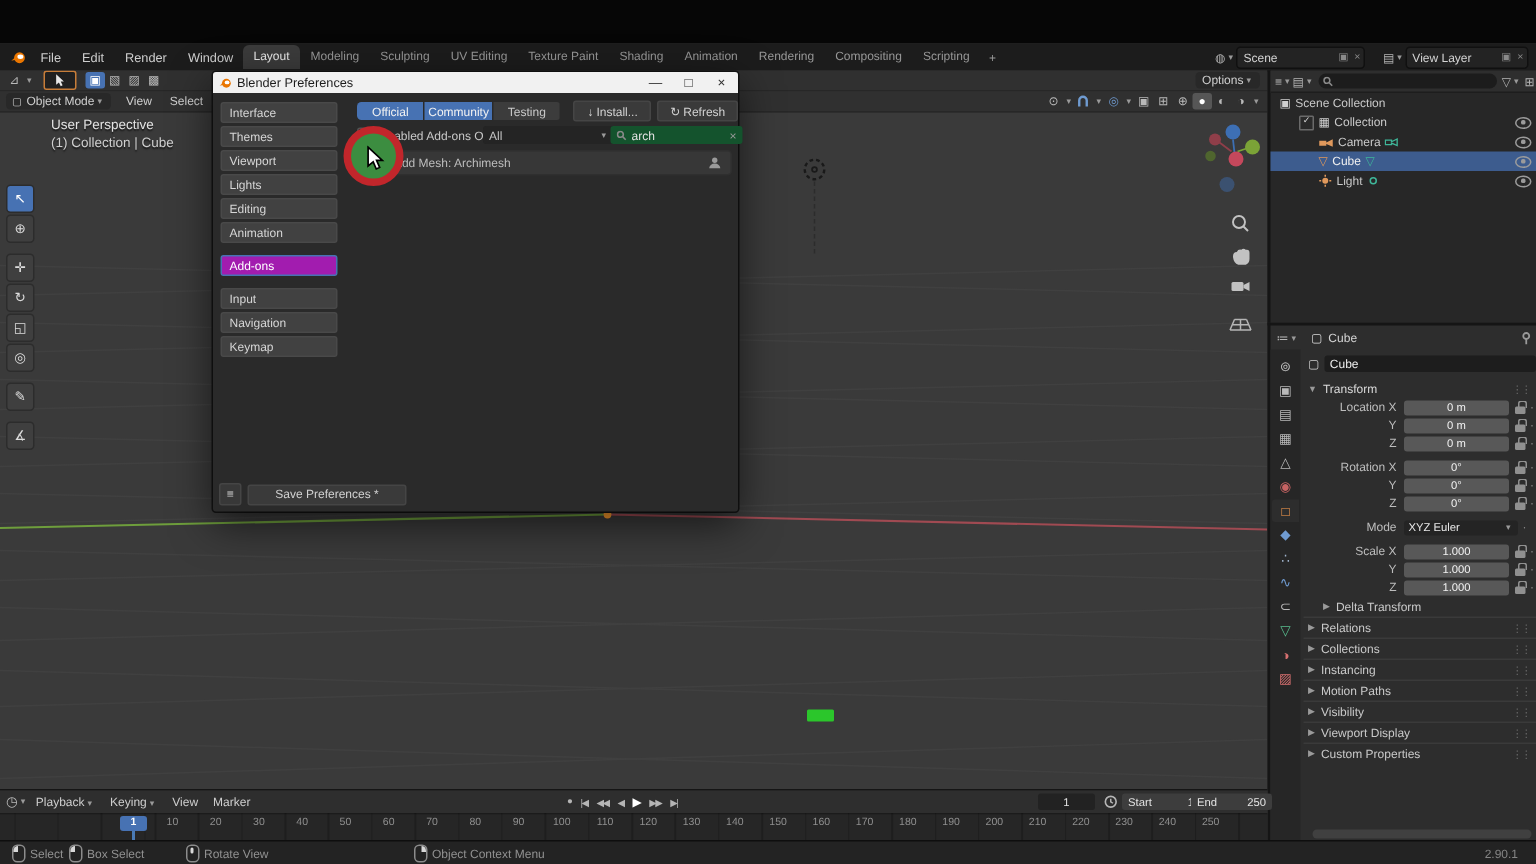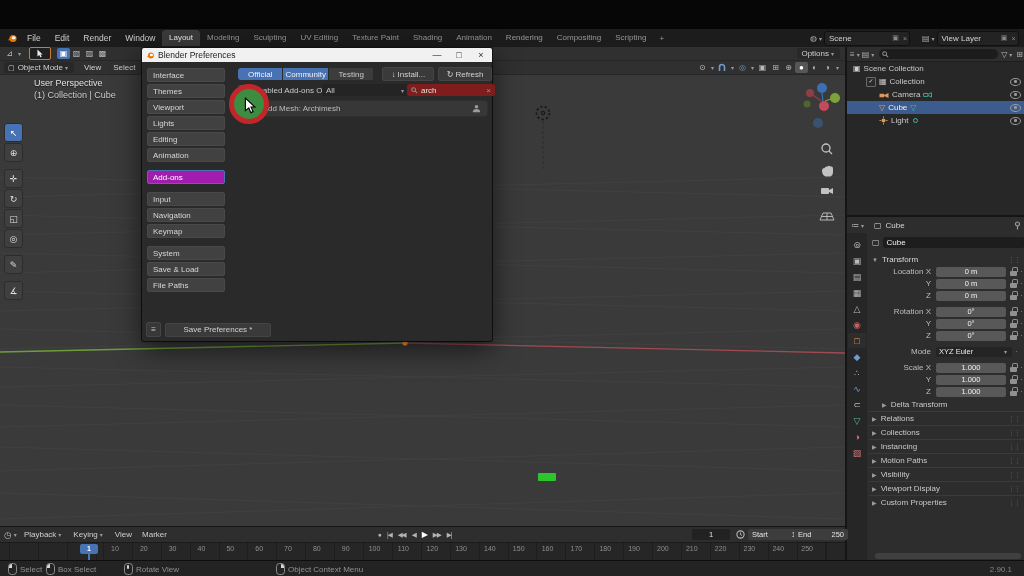--- a/index.html
+++ b/index.html
@@ -620,25 +620,20 @@
             <div class="sbtn">Animation</div>
           </div>
           <div class="sgroup">
             <div class="sbtn active">Add-ons</div>
           </div>
           <div class="sgroup">
             <div class="sbtn">Input</div>
             <div class="sbtn">Navigation</div>
             <div class="sbtn">Keymap</div>
           </div>
-          <div class="sgroup">
-            <div class="sbtn">System</div>
-            <div class="sbtn">Save &amp; Load</div>
-            <div class="sbtn">File Paths</div>
-          </div>
         </div>
       <div class="abs" style="left:4px;bottom:4px;display:flex;align-items:center">
         <span style="width:13px;height:13px;background:#383838;border:1px solid #454545;border-radius:2px;display:flex;align-items:center;justify-content:center;color:#ccc">≡</span>
         <span class="pbtn" style="margin-left:4px;width:96px">Save Preferences *</span>
       </div>
       <div class="pmain">
         <div class="row" style="height:12px;margin:6px 0 0 8px">
           <span id="suptabs" style="display:flex;border-radius:3px;overflow:hidden">
               <span class="suptab on" style="margin-right: 1px;">Official</span>
               <span class="suptab on" style="margin-right: 1px;">Community</span>
@@ -653,21 +648,21 @@
               <span>Refresh</span>
             </span>
         </div>
         <div class="row" style="height:12px;margin:4px 0 4px 8px">
           <span class="chk"></span>
           <span style="margin-left:4px;color:#c9c9c9">Enabled Add-ons Only</span>
           <span style="position:absolute;left:92px;width:80px;height:12px;background:#242424;border-radius:2px;display:flex;align-items:center;padding:0 4px">
             <span style="flex:1">All</span>
               <span class="caret">▾</span>
           </span>
-          <span style="position:absolute;left:177px;width:80px;height:12px;background:#7f1d1d;border-radius:2px;display:flex;align-items:center;padding:0 4px">
+          <span style="position:absolute;left:177px;width:80px;height:12px;background:#14532d;border-radius:2px;display:flex;align-items:center;padding:0 4px">
             <svg width="7" height="7" viewBox="0 0 8 8" style="margin-right:3px">
                 <circle cx="3" cy="3" r="2.2" fill="none" stroke="#8a8a8a" stroke-width="1.2"></circle>
                 <line x1="4.7" y1="4.7" x2="7" y2="7" stroke="#8a8a8a" stroke-width="1.2"></line>
               </svg>
             <span style="flex:1;color:#e3e3e3">arch</span>
             <span style="color:#9a9a9a">×</span>
           </span>
         </div>
         <div id="addon-list">
             <div class="addon">

